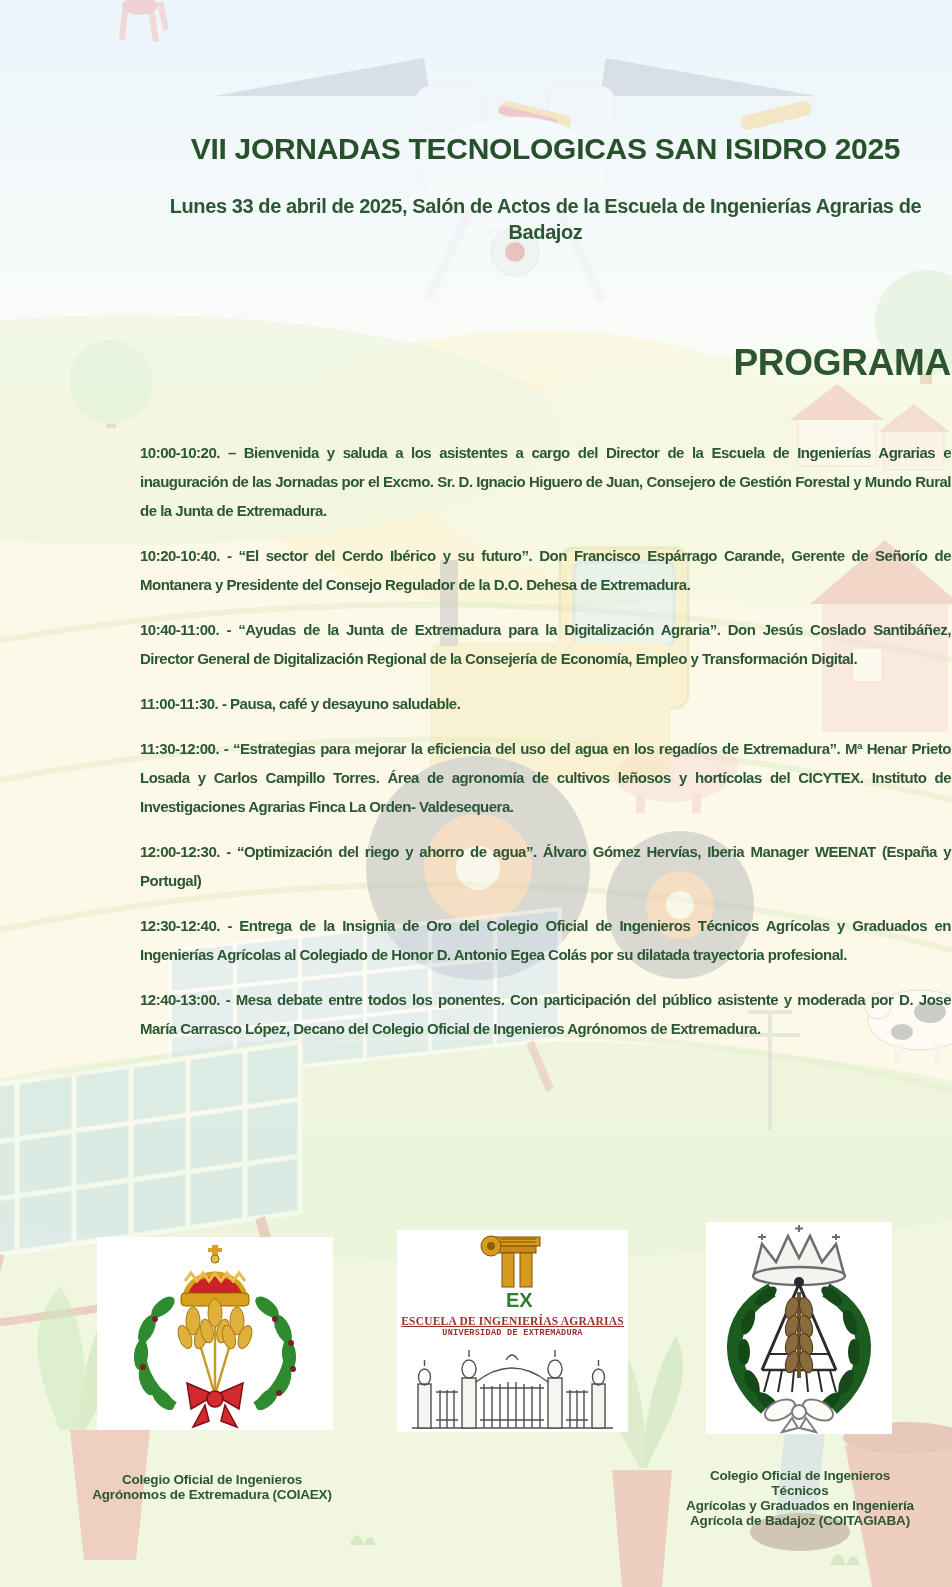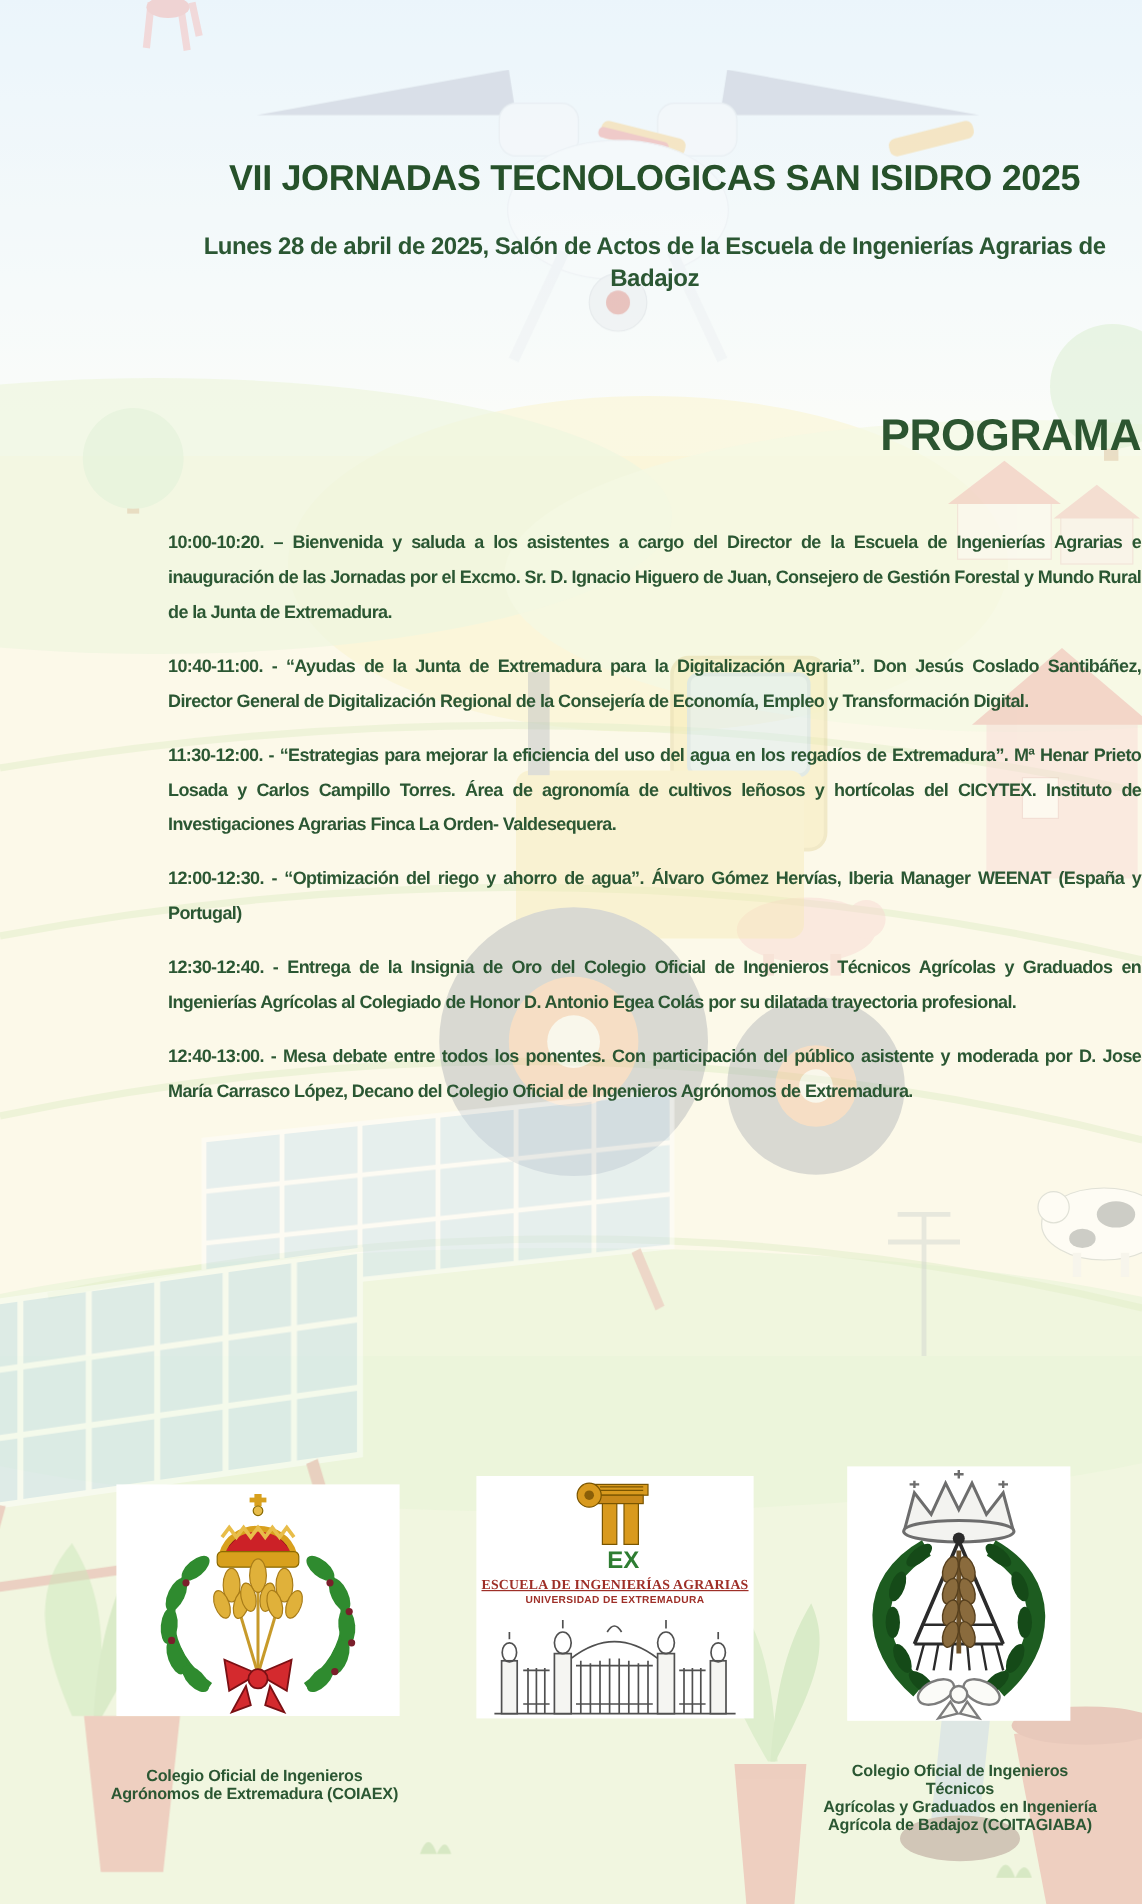--- a/index.html
+++ b/index.html
@@ -49,21 +49,21 @@
   .logo-coiaex{left:97px;top:1237px;width:236px;height:193px;}
   .logo-escuela{left:397px;top:1230px;width:231px;height:202px;}
   .logo-coitagiaba{left:706px;top:1222px;width:186px;height:212px;}
   .esc-title{
     margin-top:2px;
     font-family:"Liberation Serif", serif;
     font-weight:bold;font-size:11.5px;line-height:13px;color:#9e2f28;
     letter-spacing:0.2px;text-align:center;white-space:nowrap;text-decoration:underline;
   }
   .esc-sub{
-    font-family:Liberation Sans, sans-serif;
+    font-family:Liberation Mono, monospace;
     font-weight:bold;font-size:8.5px;line-height:10px;color:#9e2f28;
     letter-spacing:0.3px;text-align:center;white-space:nowrap;
   }
   .caption{
     position:absolute;z-index:2;
     font-size:13.5px;line-height:15px;font-weight:bold;
     color:#2b5733;text-align:center;letter-spacing:-0.2px;
   }
   .caption-left{left:82px;top:1472px;width:260px;}
   .caption-right{left:684px;top:1468px;width:232px;}
@@ -194,26 +194,28 @@
       <path d="M470,210 L428,300 M560,210 L602,300" stroke="#dfe5ea" stroke-width="9" fill="none"></path>
       <circle cx="515" cy="252" r="24" fill="#d9dee3" stroke="#b9c1c9"></circle>
       <circle cx="515" cy="252" r="10" fill="#c0392b"></circle>
     </g>
 
     <rect x="0" y="0" width="952" height="1587" fill="#ffffff" opacity="0.42"></rect>
   </svg>
 
   <div class="content">
     <h1 class="title">VII JORNADAS TECNOLOGICAS SAN ISIDRO 2025</h1>
-    <div class="subtitle">Lunes 28 de abril de 2025, Salón de Actos de la Escuela de Ingenierías Agrarias de Badajoz</div>
+    <div class="subtitle">Lunes 33 de abril de 2025, Salón de Actos de la Escuela de Ingenierías Agrarias de Badajoz</div>
     <h2 class="section">PROGRAMA</h2>
 
     <div class="program">
       <p class="item"><span>10:00-10:20.</span> <span>– Bienvenida y saluda a los asistentes a cargo del Director de la Escuela de Ingenierías Agrarias e inauguración de las Jornadas por el Excmo. Sr. D. Ignacio Higuero de Juan, Consejero de Gestión Forestal y Mundo Rural de la Junta de Extremadura.</span></p>
+      <p class="item"><span>10:20-10:40.</span> <span>- “El sector del Cerdo Ibérico y su futuro”. Don Francisco Espárrago Carande, Gerente de Señorío de Montanera y Presidente del Consejo Regulador de la D.O. Dehesa de Extremadura.</span></p>
       <p class="item"><span>10:40-11:00.</span> <span>- “Ayudas de la Junta de Extremadura para la Digitalización Agraria”. Don Jesús Coslado Santibáñez, Director General de Digitalización Regional de la Consejería de Economía, Empleo y Transformación Digital.</span></p>
+      <p class="item"><span>11:00-11:30.</span> <span>- Pausa, café y desayuno saludable.</span></p>
       <p class="item"><span>11:30-12:00.</span> <span>- “Estrategias para mejorar la eficiencia del uso del agua en los regadíos de Extremadura”. Mª Henar Prieto Losada y Carlos Campillo Torres. Área de agronomía de cultivos leñosos y hortícolas del CICYTEX. Instituto de Investigaciones Agrarias Finca La Orden- Valdesequera.</span></p>
       <p class="item"><span>12:00-12:30.</span> <span>- “Optimización del riego y ahorro de agua”. Álvaro Gómez Hervías, Iberia Manager WEENAT (España y Portugal)</span></p>
       <p class="item"><span>12:30-12:40.</span> <span>- Entrega de la Insignia de Oro del Colegio Oficial de Ingenieros Técnicos Agrícolas y Graduados en Ingenierías Agrícolas al Colegiado de Honor D. Antonio Egea Colás por su dilatada trayectoria profesional.</span></p>
       <p class="item"><span>12:40-13:00.</span> <span>- Mesa debate entre todos los ponentes. Con participación del público asistente y moderada por D. Jose María Carrasco López, Decano del Colegio Oficial de Ingenieros Agrónomos de Extremadura.</span></p>
     </div>
   </div>
 
   <figure class="logo-box logo-coiaex">
     <svg width="236" height="193" viewBox="0 0 236 193">
 

